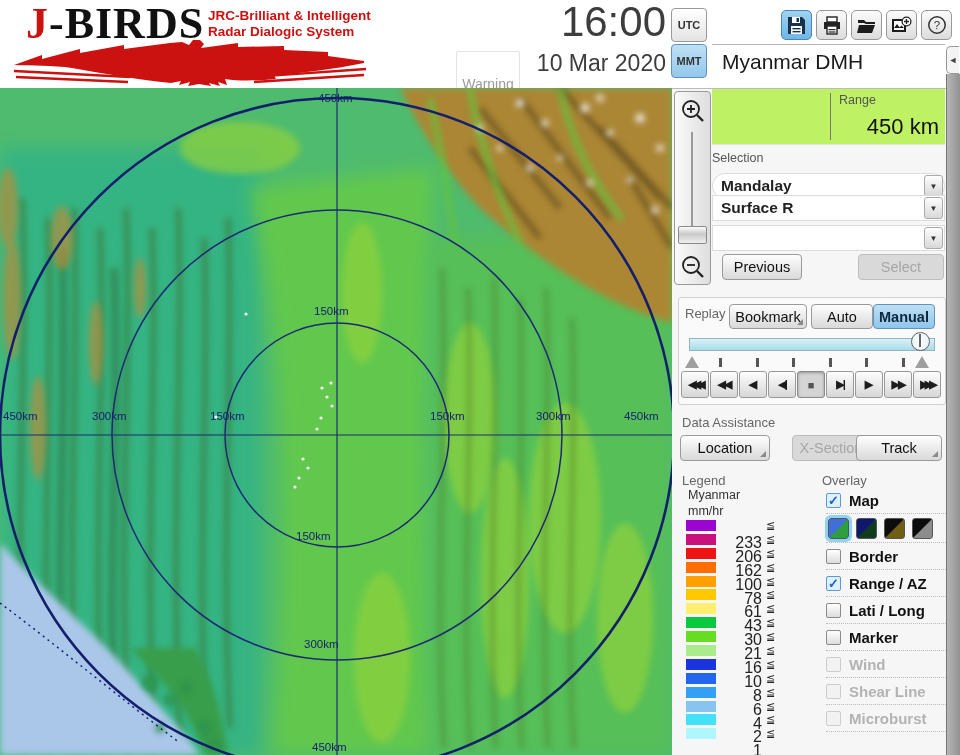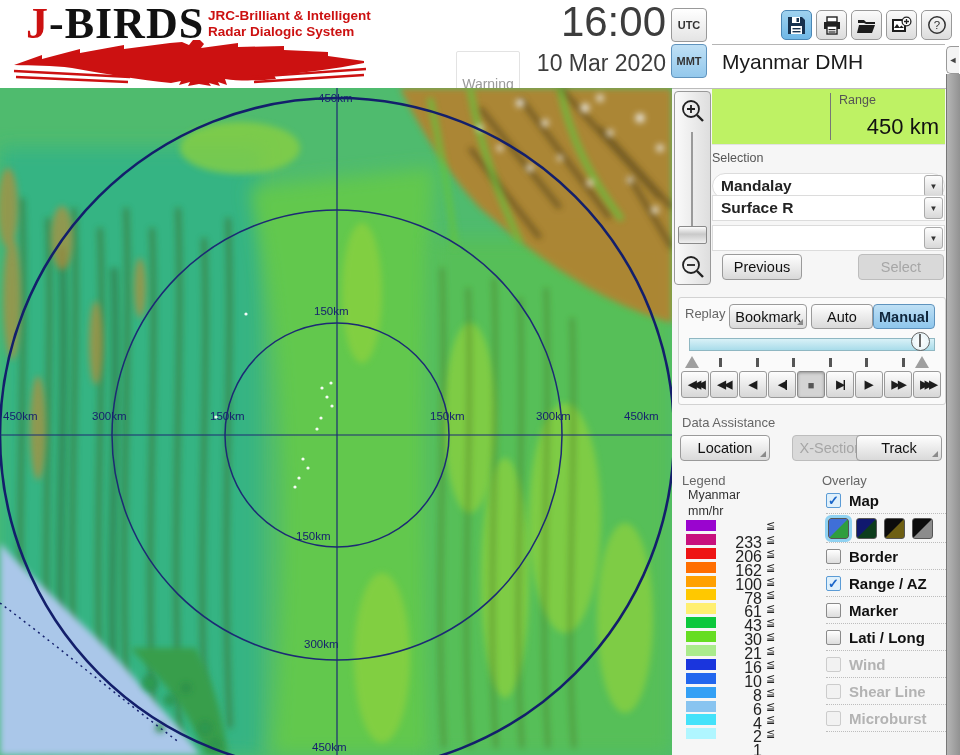--- a/index.html
+++ b/index.html
@@ -520,25 +520,25 @@
         <div class="ov-row">
           <span class="ov-cb"></span>
           <span class="ov-label">Border</span>
         </div>
         <div class="ov-row checked">
           <span class="ov-cb">✓</span>
           <span class="ov-label">Range / AZ</span>
         </div>
         <div class="ov-row">
           <span class="ov-cb"></span>
-          <span class="ov-label">Marker</span>
+          <span class="ov-label">Lati / Long</span>
         </div>
         <div class="ov-row">
           <span class="ov-cb"></span>
-          <span class="ov-label">Lati / Long</span>
+          <span class="ov-label">Marker</span>
         </div>
         <div class="ov-row disabled">
           <span class="ov-cb"></span>
           <span class="ov-label">Wind</span>
         </div>
         <div class="ov-row disabled">
           <span class="ov-cb"></span>
           <span class="ov-label">Shear Line</span>
         </div>
         <div class="ov-row disabled">

